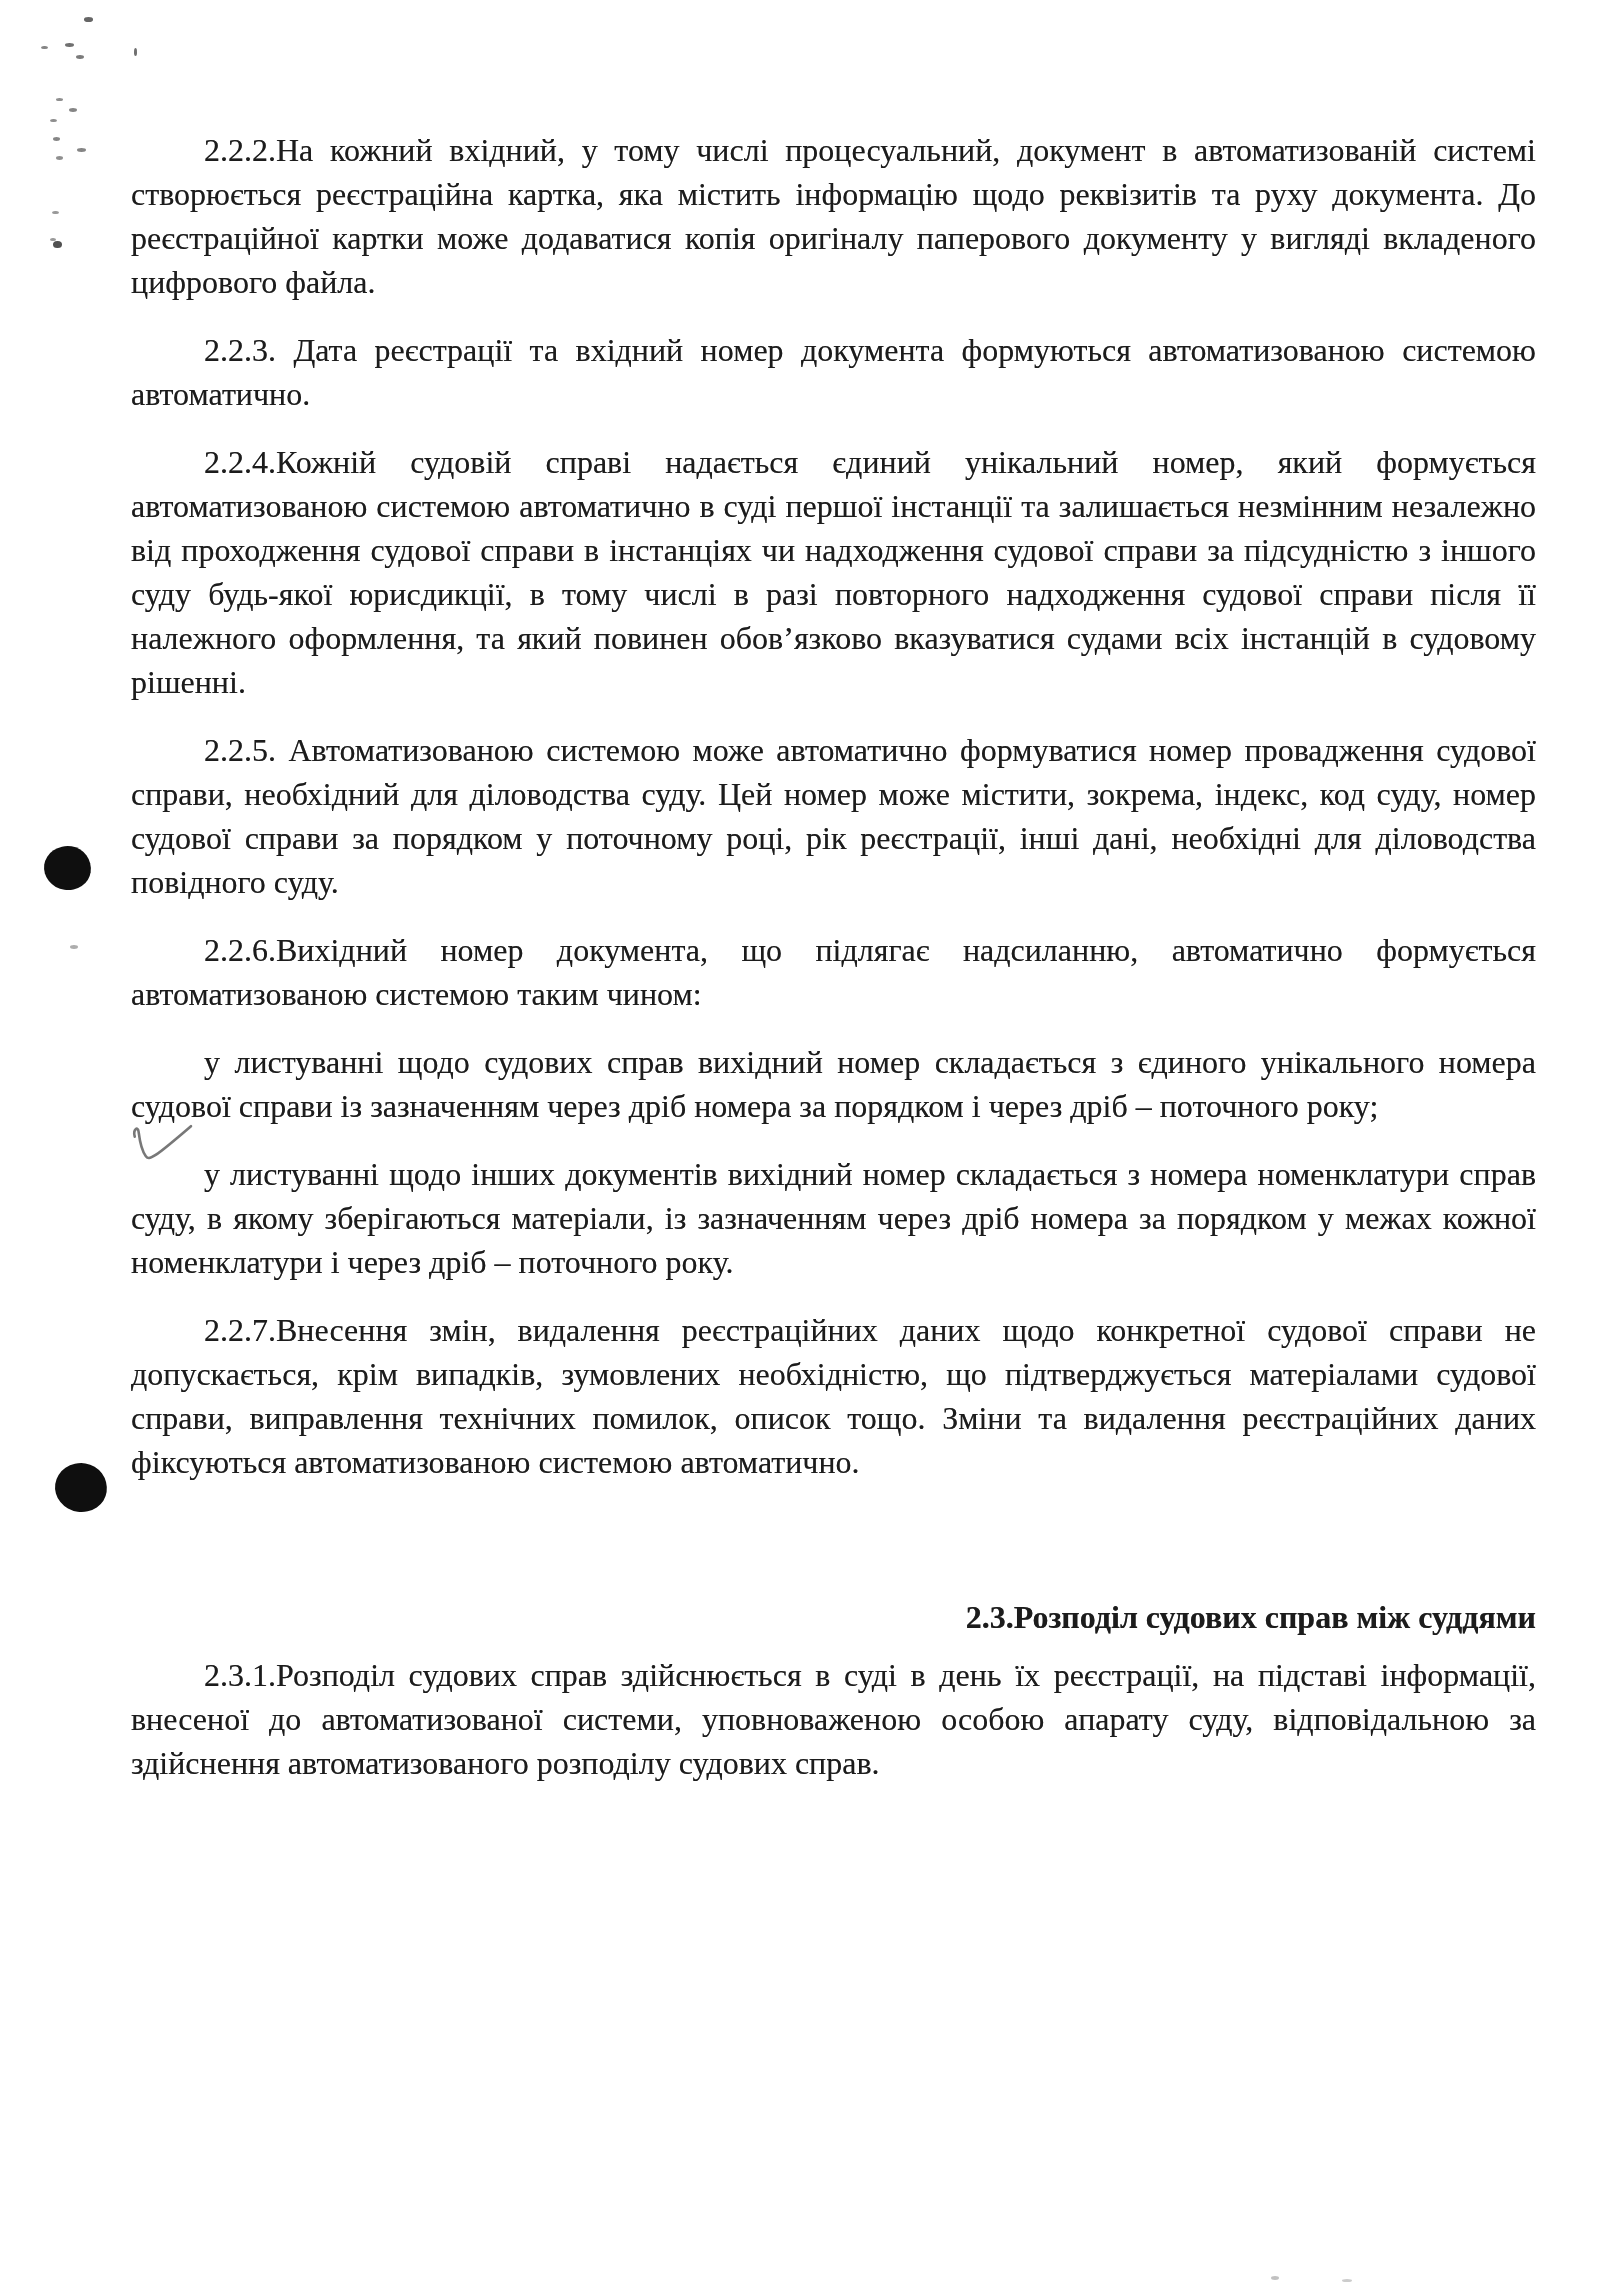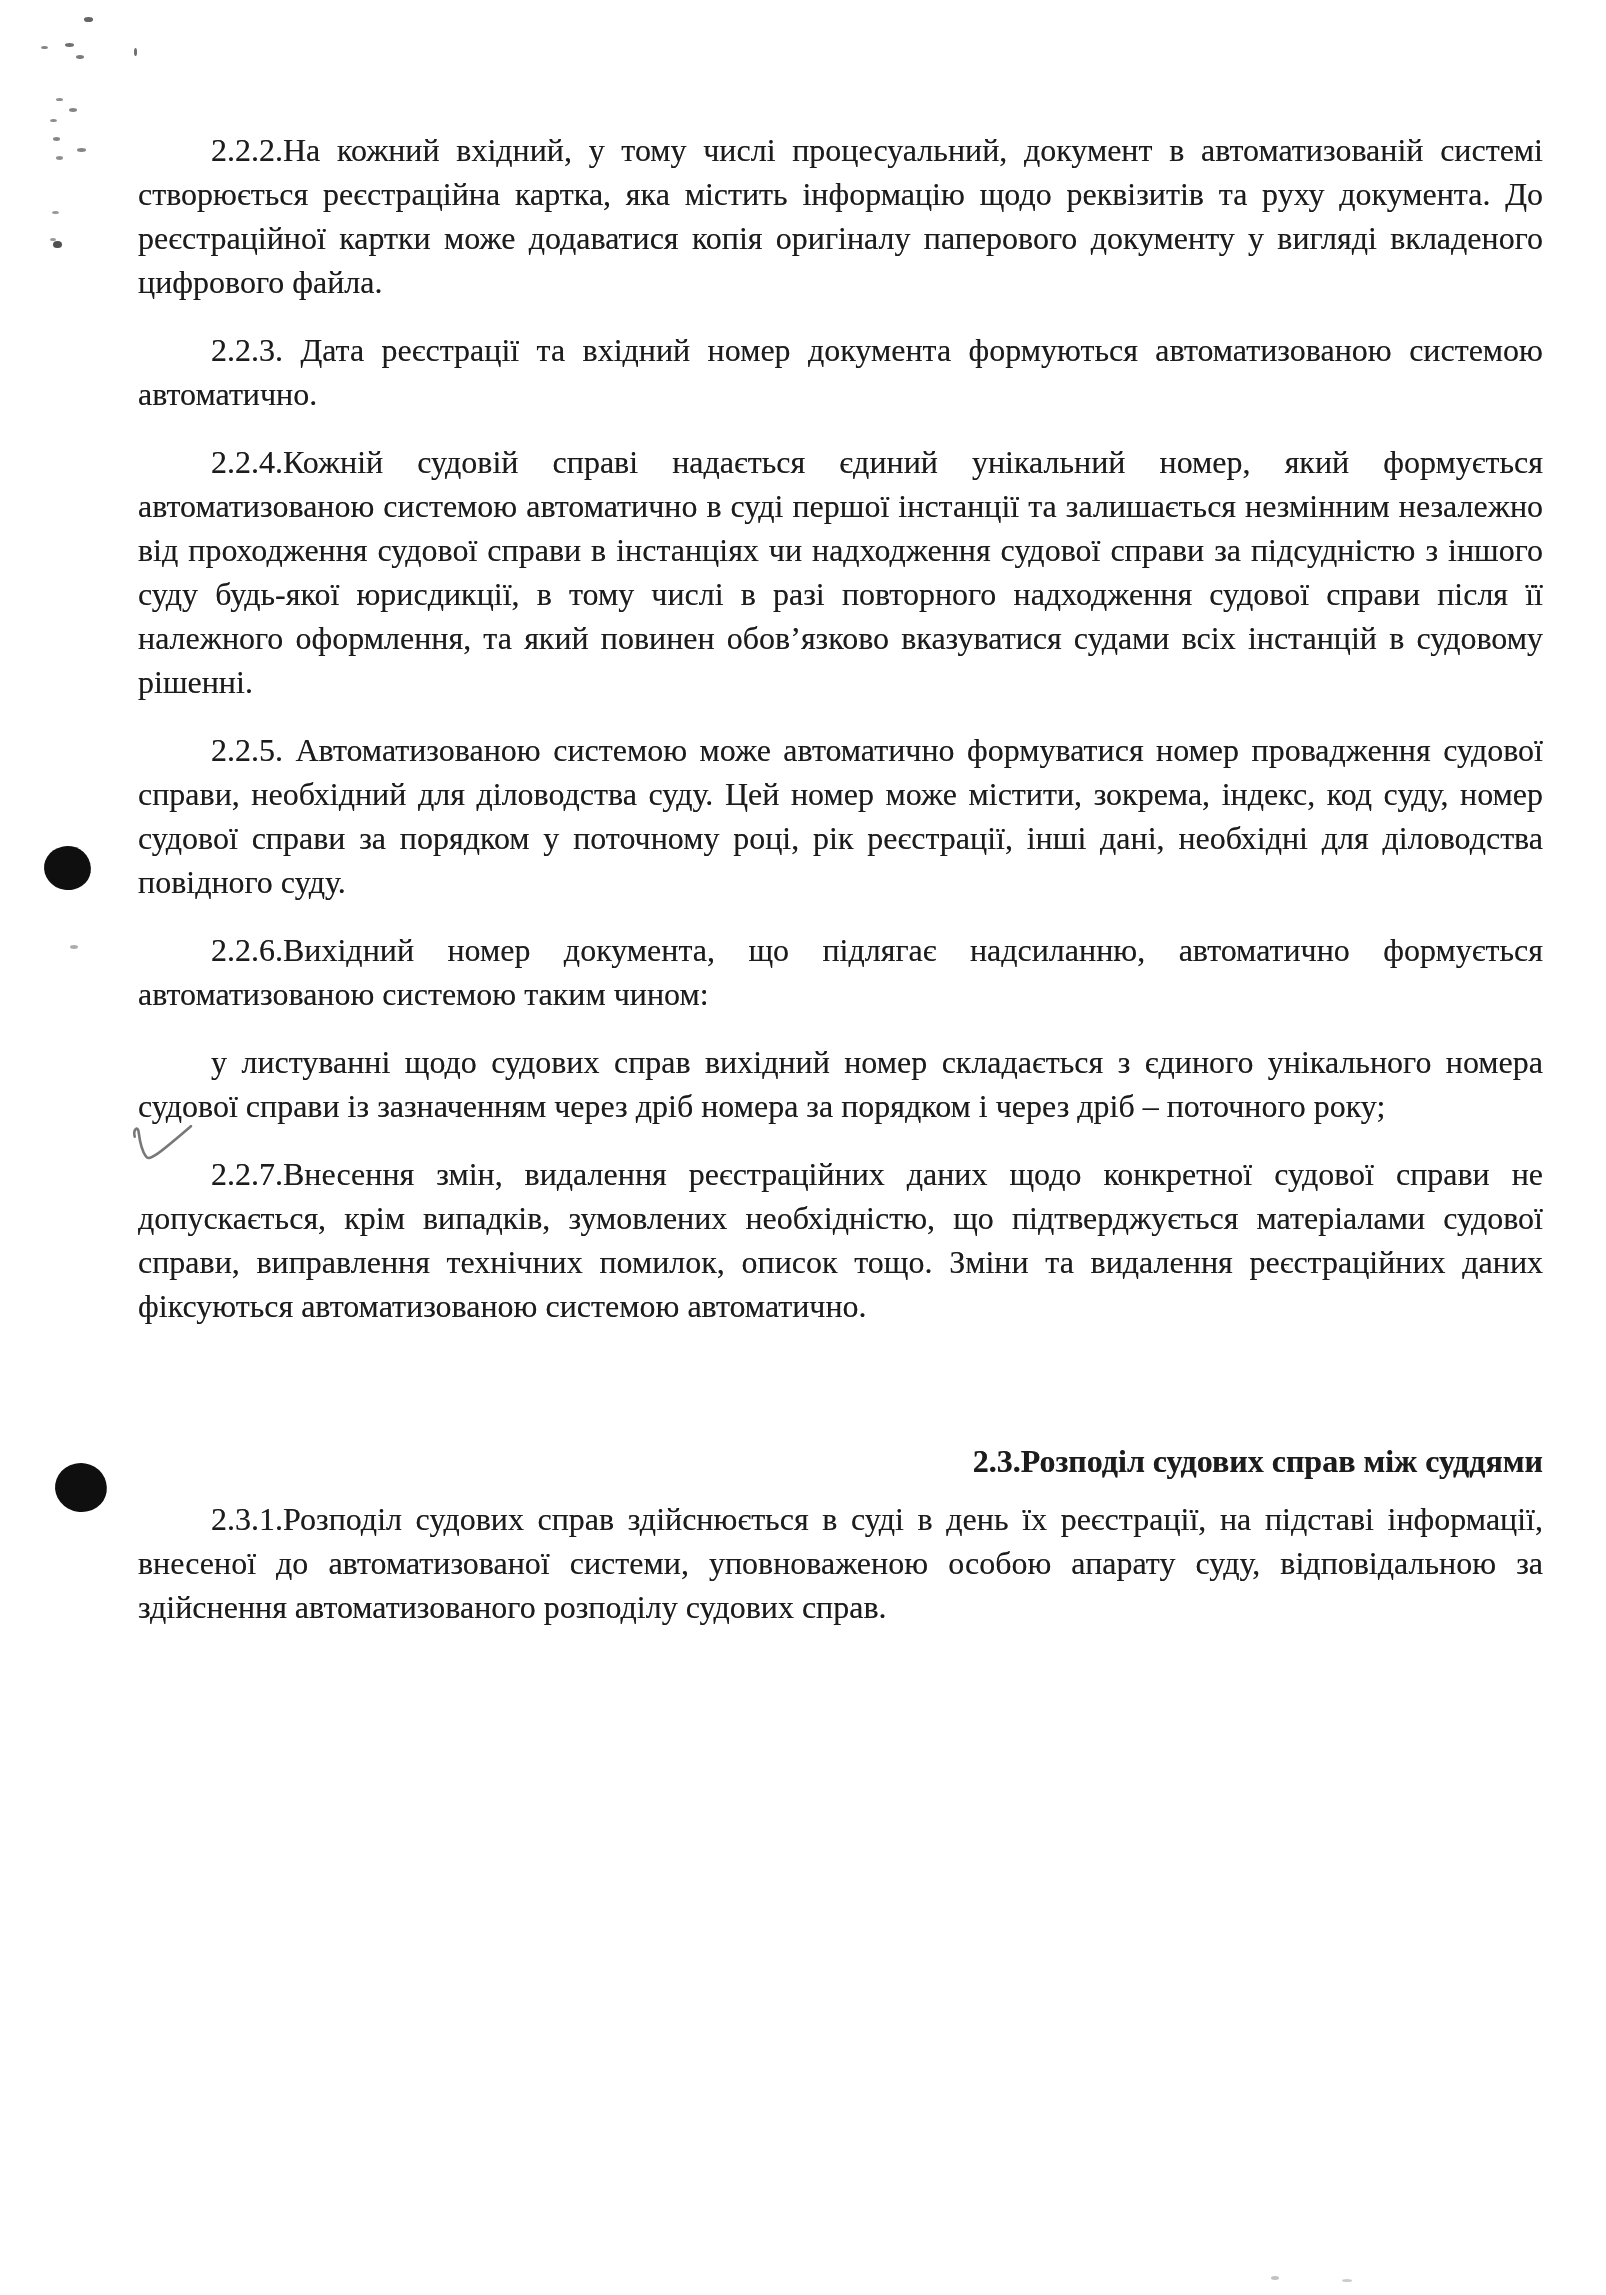--- a/index.html
+++ b/index.html
@@ -9,21 +9,21 @@
   }
   .page {
     position: relative;
     width: 1606px;
     height: 2295px;
     background: #ffffff;
     overflow: hidden;
   }
   .content {
     position: absolute;
-    left: 138px;
+    left: 131px;
     top: 128px;
     width: 1405px;
   }
   .para {
     margin: 0;
     font-family: "Liberation Serif", "DejaVu Serif", serif;
     font-size: 32px;
     line-height: 44px;
     color: #1c1c1c;
     text-align: justify;
@@ -92,19 +92,20 @@
     <path d="M 21 33 C 18 22, 26 16, 27 26 C 28 34, 30 52, 38 63 C 43 70, 50 66, 107 17" fill="none" stroke-width="4" stroke-linecap="round" stroke-linejoin="round" stroke="#787878"></path>
   </svg>
 
   <div class="content">
       <p class="para"><span>2.2.2.На кожний вхідний, у тому числі процесуальний, документ в автоматизованій системі створюється реєстраційна картка, яка містить інформацію щодо реквізитів та руху документа. До реєстраційної картки може додаватися копія оригіналу паперового документу у вигляді вкладеного цифрового файла.</span></p>
       <p class="para"><span>2.2.3. Дата реєстрації та вхідний номер документа формуються автоматизованою системою автоматично.</span></p>
       <p class="para"><span>2.2.4.Кожній судовій справі надається єдиний унікальний номер, який формується автоматизованою системою автоматично в суді першої інстанції та залишається </span><span class="italic">незмінним</span><span> незалежно від проходження судової справи в інстанціях чи надходження судової справи за підсудністю з іншого суду будь-якої юрисдикції, в тому числі в разі повторного надходження судової справи після її належного оформлення, та який повинен обов’язково вказуватися судами всіх інстанцій в судовому рішенні.</span></p>
       <p class="para"><span>2.2.5. Автоматизованою системою може автоматично формуватися номер провадження судової справи, необхідний для діловодства суду. Цей номер може містити, зокрема, індекс, код суду, номер судової справи за порядком у поточному році, рік реєстрації, інші дані, необхідні для діловодства повідного суду.</span></p>
       <p class="para"><span>2.2.6.Вихідний номер документа, що підлягає надсиланню, автоматично формується автоматизованою системою таким чином:</span></p>
       <p class="para"><span>у листуванні щодо судових справ вихідний номер складається з єдиного унікального номера судової справи із зазначенням через дріб номера за порядком і через дріб – поточного року;</span></p>
+      <p class="para"><span>у листуванні щодо інших документів вихідний номер складається з номера номенклатури справ суду, в якому зберігаються матеріали, із зазначенням через дріб номера за порядком у межах кожної номенклатури і через дріб – поточного року.</span></p>
       <p class="para"><span>2.2.7.Внесення змін, видалення реєстраційних даних щодо конкретної судової справи не допускається, крім випадків, зумовлених необхідністю, що підтверджується матеріалами судової справи, виправлення технічних помилок, описок тощо. Зміни та видалення реєстраційних даних фіксуються автоматизованою системою автоматично.</span></p>
       <p class="para heading"><span>2.3.Розподіл судових справ між суддями</span></p>
       <p class="para"><span>2.3.1.Розподіл судових справ здійснюється в суді в день їх реєстрації, на підставі інформації, внесеної до автоматизованої системи, уповноваженою особою апарату суду, відповідальною за здійснення автоматизованого розподілу судових справ.</span></p>
     </div>
 
 </div>
 
 
 </body></html>

